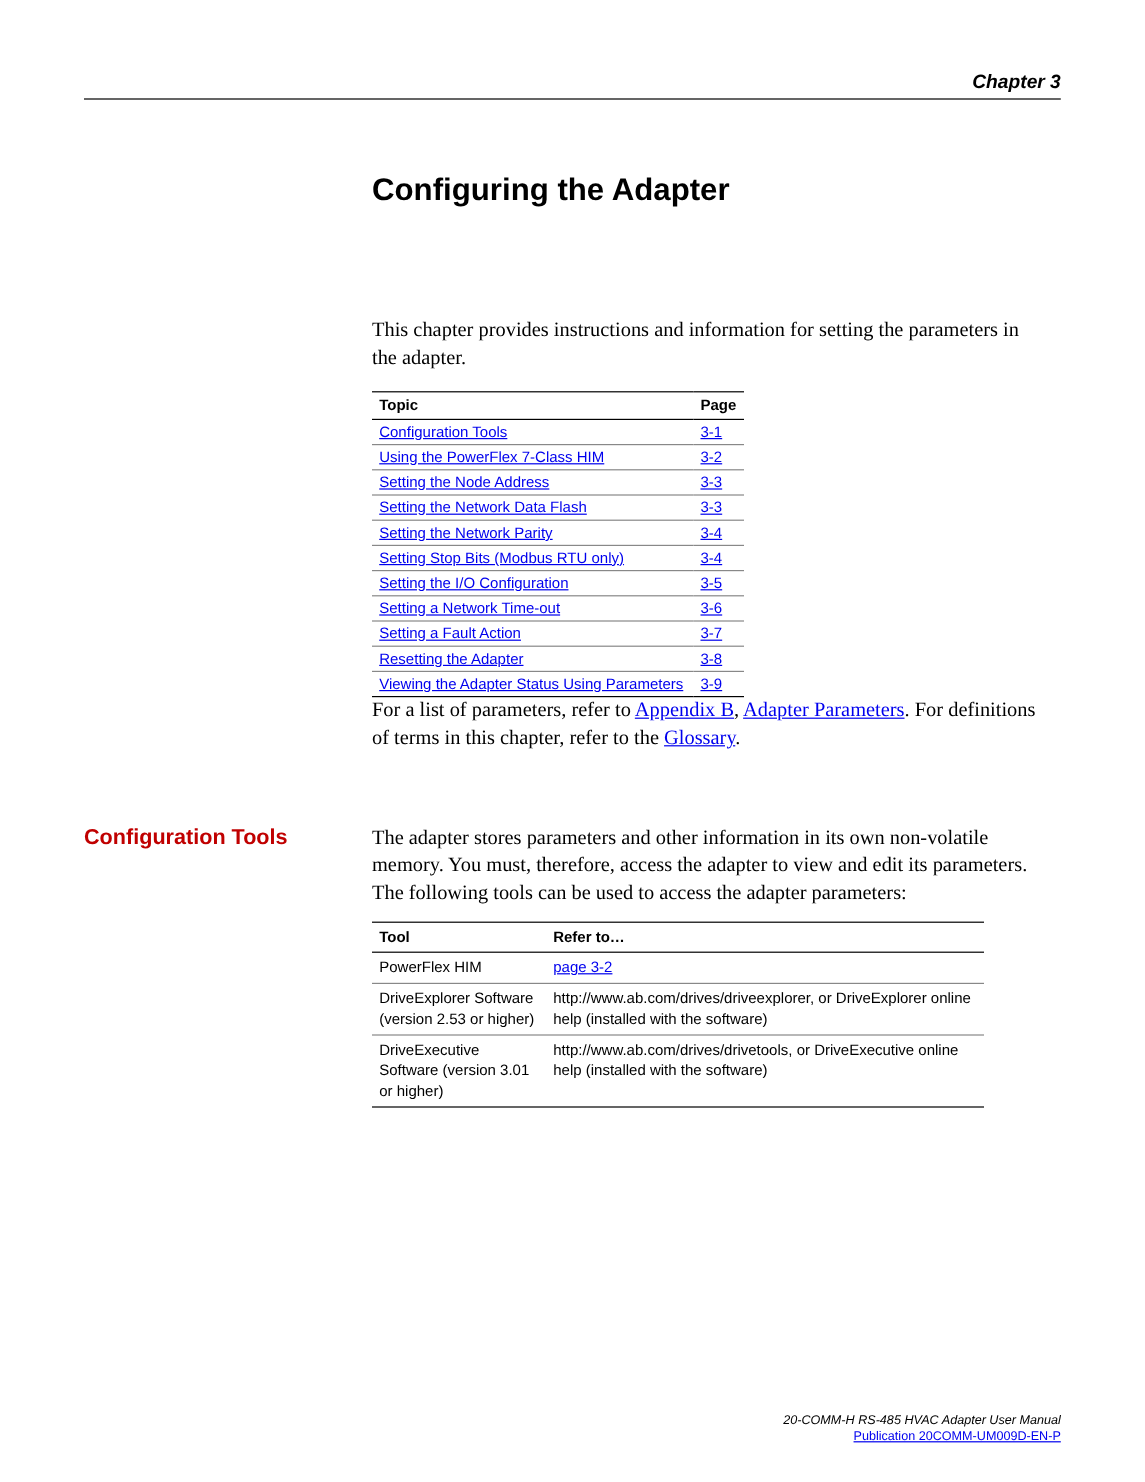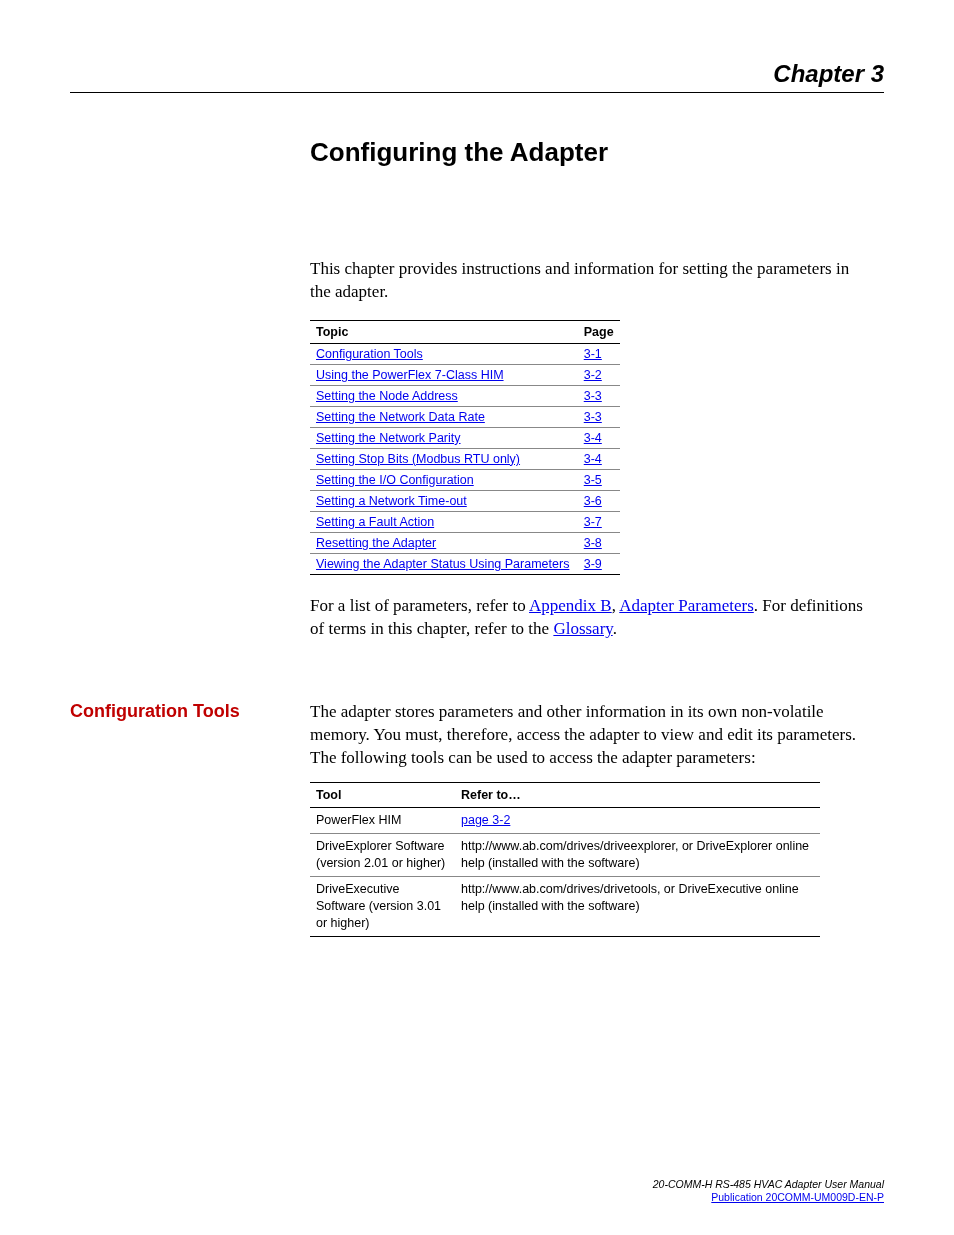--- a/index.html
+++ b/index.html
@@ -10,24 +10,24 @@
       font-family: Arial, Helvetica, sans-serif;
       color: #000;
       position: relative;
       padding: 60px 70px 30px 70px;
     }
     .chapter-header {
       text-align: right;
       font-family: Arial, Helvetica, sans-serif;
       font-weight: bold;
       font-style: italic;
-      font-size: 24px;
+      font-size: 16px;
       padding-bottom: 4px;
       border-bottom: 1.5px solid #000;
-      margin-bottom: 44px;
+      margin-bottom: 60px;
     }
     .main-title {
       margin-left: 240px;
       font-family: Arial, Helvetica, sans-serif;
       font-weight: bold;
       font-size: 26px;
       margin-bottom: 90px;
     }
     .intro {
       margin-left: 240px;
@@ -35,21 +35,20 @@
       font-size: 17px;
       line-height: 1.35;
       margin-bottom: 16px;
       max-width: 540px;
     }
     table.topics {
       margin-left: 240px;
       border-collapse: collapse;
       font-family: Arial, Helvetica, sans-serif;
       font-size: 12.5px;
-      margin-bottom: 20px;
       width: 310px;
     }
     table.topics th {
       text-align: left;
       border-top: 1.5px solid #000;
       border-bottom: 1.5px solid #000;
       padding: 4px 6px;
       font-weight: bold;
     }
     table.topics td {
@@ -138,21 +137,21 @@
       </tr>
       <tr>
         <td><span class="lnk">Using the PowerFlex 7-Class HIM</span></td>
         <td><span class="lnk">3-2</span></td>
       </tr>
       <tr>
         <td><span class="lnk">Setting the Node Address</span></td>
         <td><span class="lnk">3-3</span></td>
       </tr>
       <tr>
-        <td><span class="lnk">Setting the Network Data Rate</span></td>
+        <td><span class="lnk">Setting the Network Data Flash</span></td>
         <td><span class="lnk">3-3</span></td>
       </tr>
       <tr>
         <td><span class="lnk">Setting the Network Parity</span></td>
         <td><span class="lnk">3-4</span></td>
       </tr>
       <tr>
         <td><span class="lnk">Setting Stop Bits (Modbus RTU only)</span></td>
         <td><span class="lnk">3-4</span></td>
       </tr>
@@ -193,21 +192,21 @@
           <th style="width:145px">Tool</th>
           <th>Refer to…</th>
         </tr>
       </thead>
       <tbody id="tools-body">
           <tr>
             <td>PowerFlex HIM</td>
             <td><span class="lnk">page 3-2</span></td>
           </tr>
           <tr>
-            <td>DriveExplorer Software (version 2.01 or higher)</td>
+            <td>DriveExplorer Software (version 2.53 or higher)</td>
             <td><span>http://www.ab.com/drives/driveexplorer, or DriveExplorer online help (installed with the software)</span></td>
           </tr>
           <tr>
             <td>DriveExecutive Software (version 3.01 or higher)</td>
             <td><span>http://www.ab.com/drives/drivetools, or DriveExecutive online help (installed with the software)</span></td>
           </tr>
         </tbody>
     </table>
   </div>
 </div>

